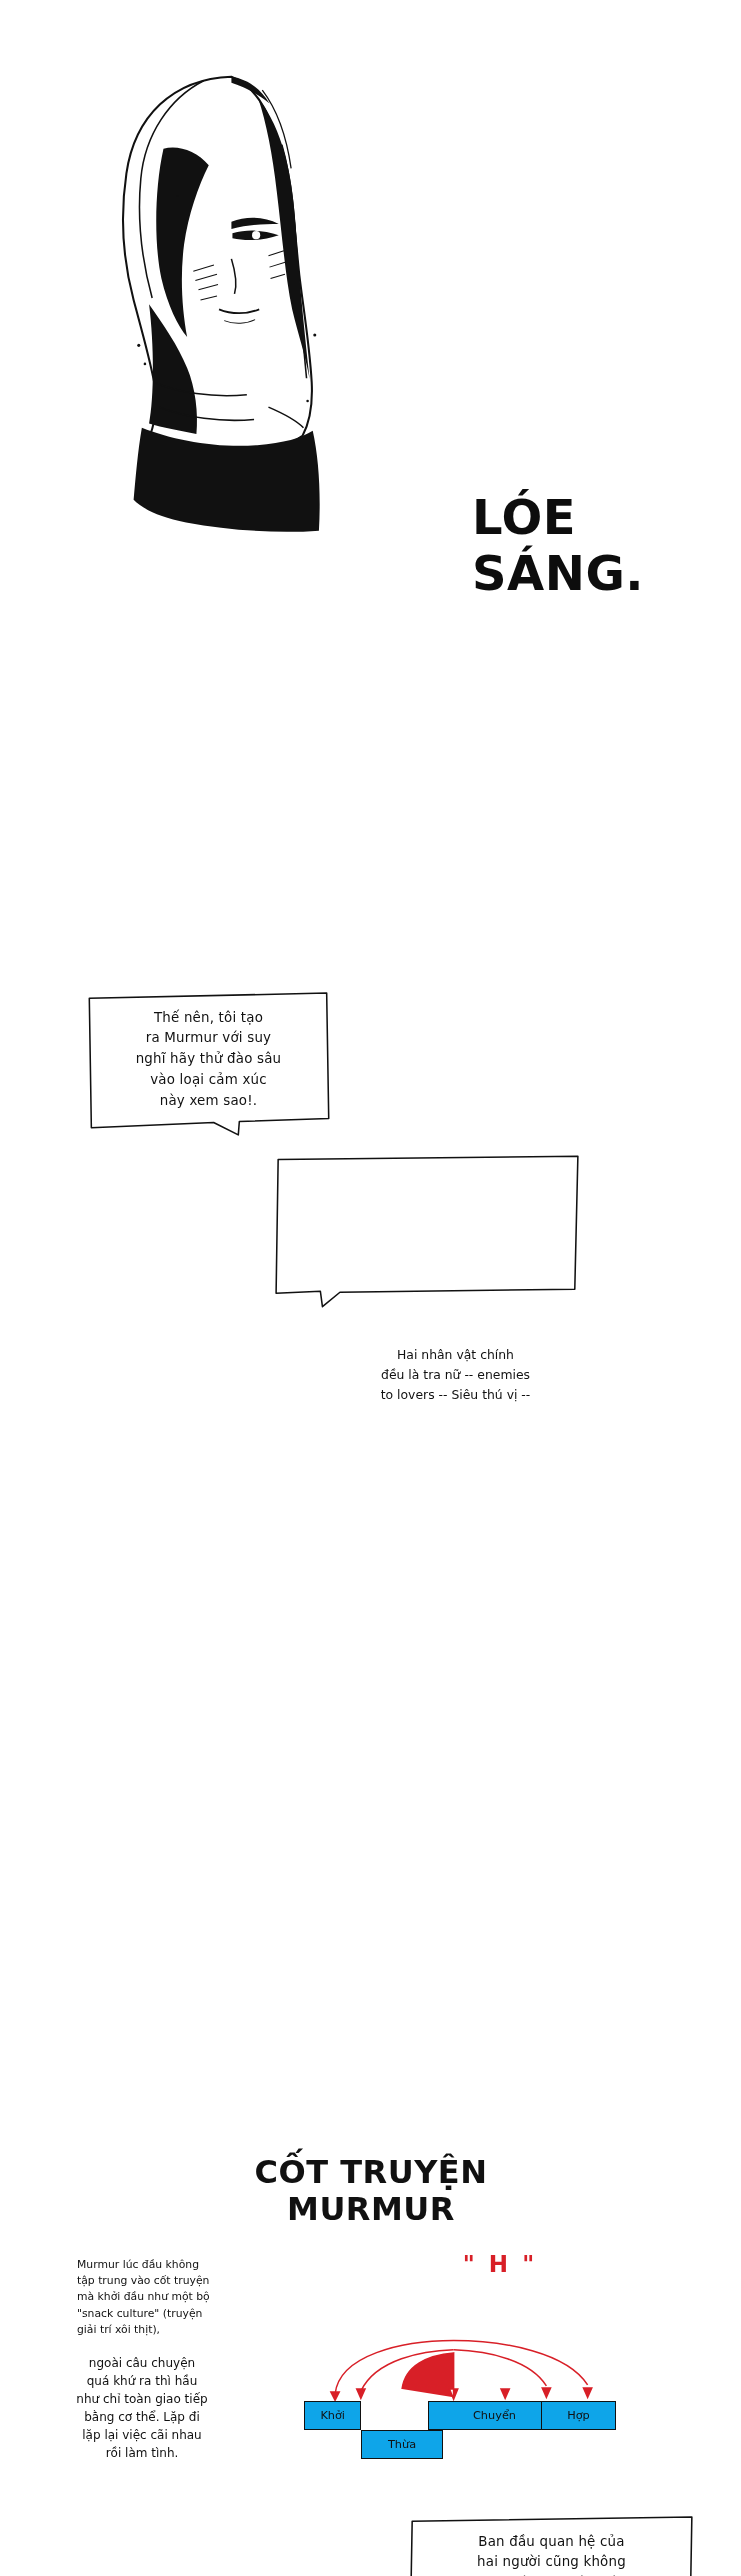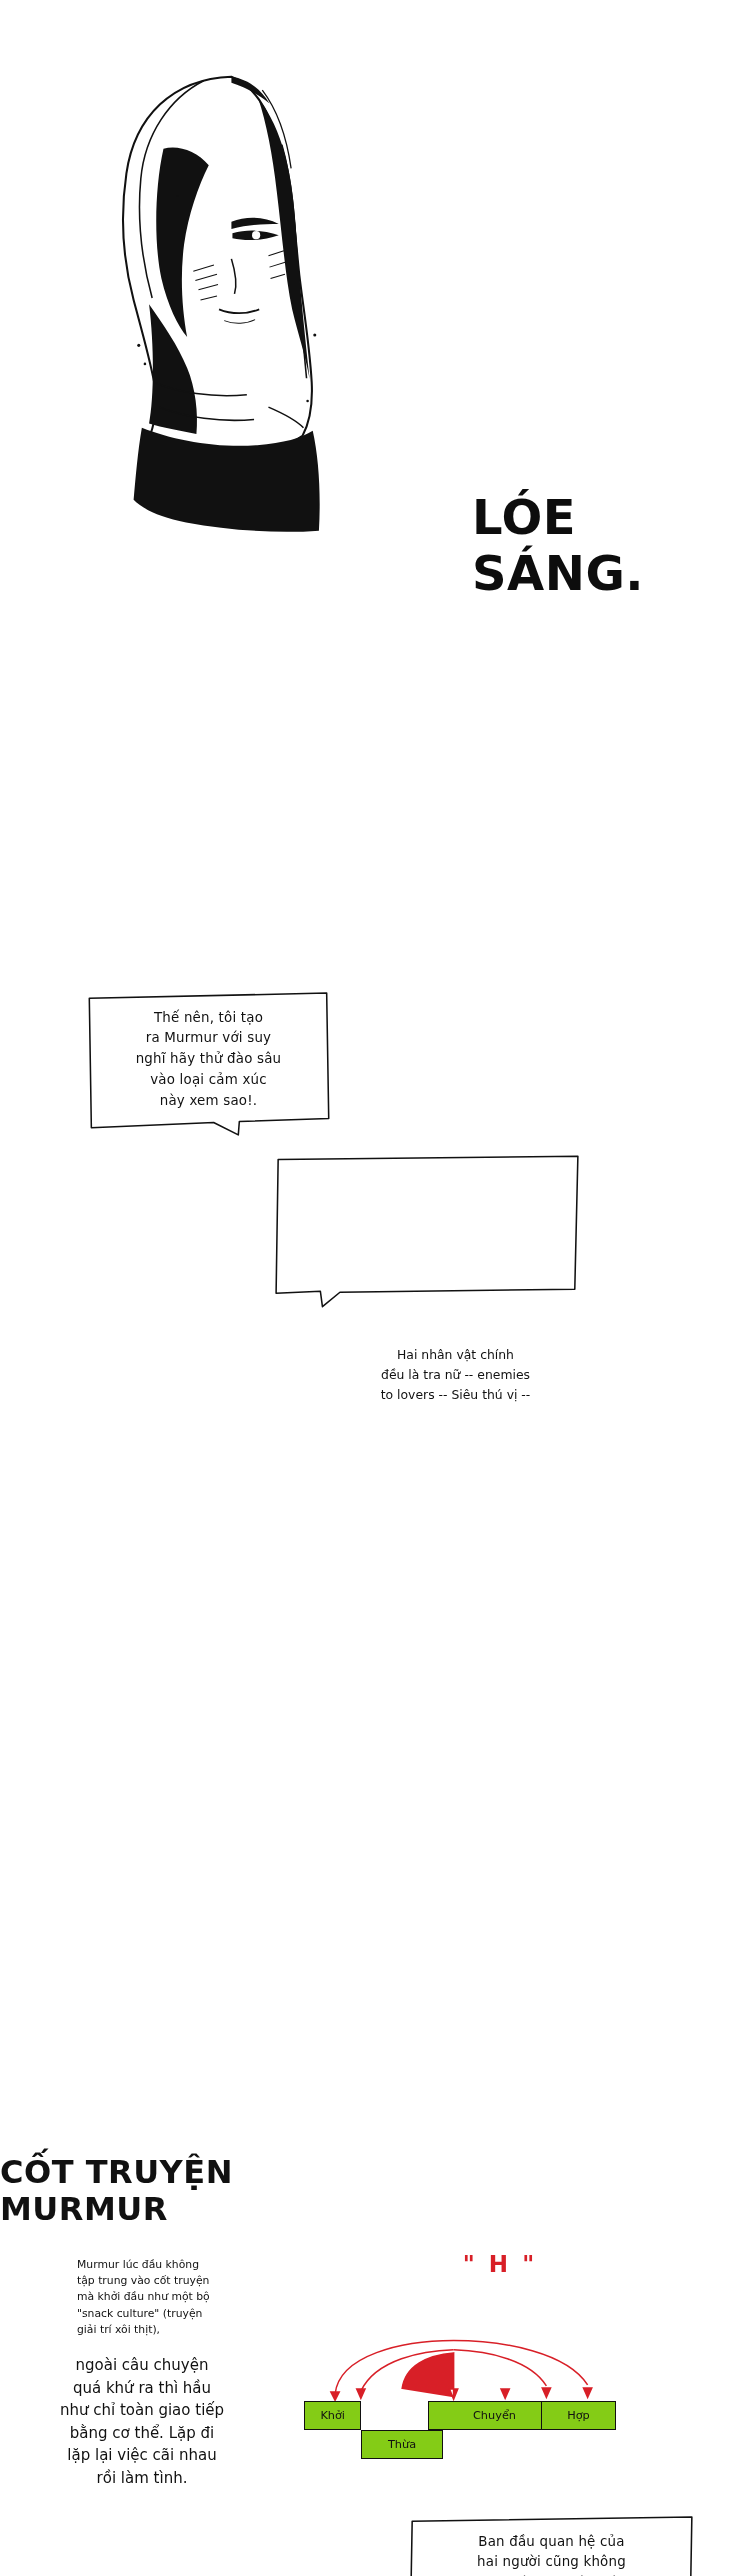--- a/index.html
+++ b/index.html
@@ -80,21 +80,21 @@
   
   #panel-plot {
     position: absolute;
     left: 0; top: 2102px;
     width: 742px; height: 995px;
   }
   #plot-title {
     position: absolute;
     left: 0; top: 31px;
     width: 742px;
-    text-align: left;
+    text-align: center;
     font-size: 32px;
     font-weight: bold;
     line-height: 1.15;
     color: #111;
     white-space: pre-line;
     font-family: "DejaVu Sans", sans-serif;
     letter-spacing: 0.5px;
   }
   #note-left-top {
     position: absolute;
@@ -104,21 +104,21 @@
     line-height: 1.5;
     color: #111;
     text-align: left;
     white-space: pre-line;
     font-family: "DejaVu Sans", sans-serif;
   }
   #note-left-bottom {
     position: absolute;
     left: 57px; top: 252px;
     width: 170px;
-    font-size: 15px;
+    font-size: 12px;
     line-height: 1.5;
     color: #111;
     text-align: center;
     white-space: pre-line;
     font-family: "DejaVu Sans", sans-serif;
   }
   #h-mark {
     position: absolute;
     left: 433px; top: 149px;
     width: 134px;
@@ -132,21 +132,21 @@
   #structure-diagram {
     position: absolute;
     left: 299px; top: 191px;
     width: 402px; height: 160px;
   }
   .stage-cell {
     position: absolute;
     top: 108px;
     height: 29px;
     border: 1px solid #111;
-    background: #84cc16;
+    background: #0ea5e9;
     display: flex;
     align-items: center;
     justify-content: center;
     font-size: 11.3px;
     color: #111;
     font-family: "DejaVu Sans", sans-serif;
   }
   #bubble-3 { left: 407px; top: 412px; width: 289px; height: 129px; }
 
   svg { display: block; overflow: visible; }

